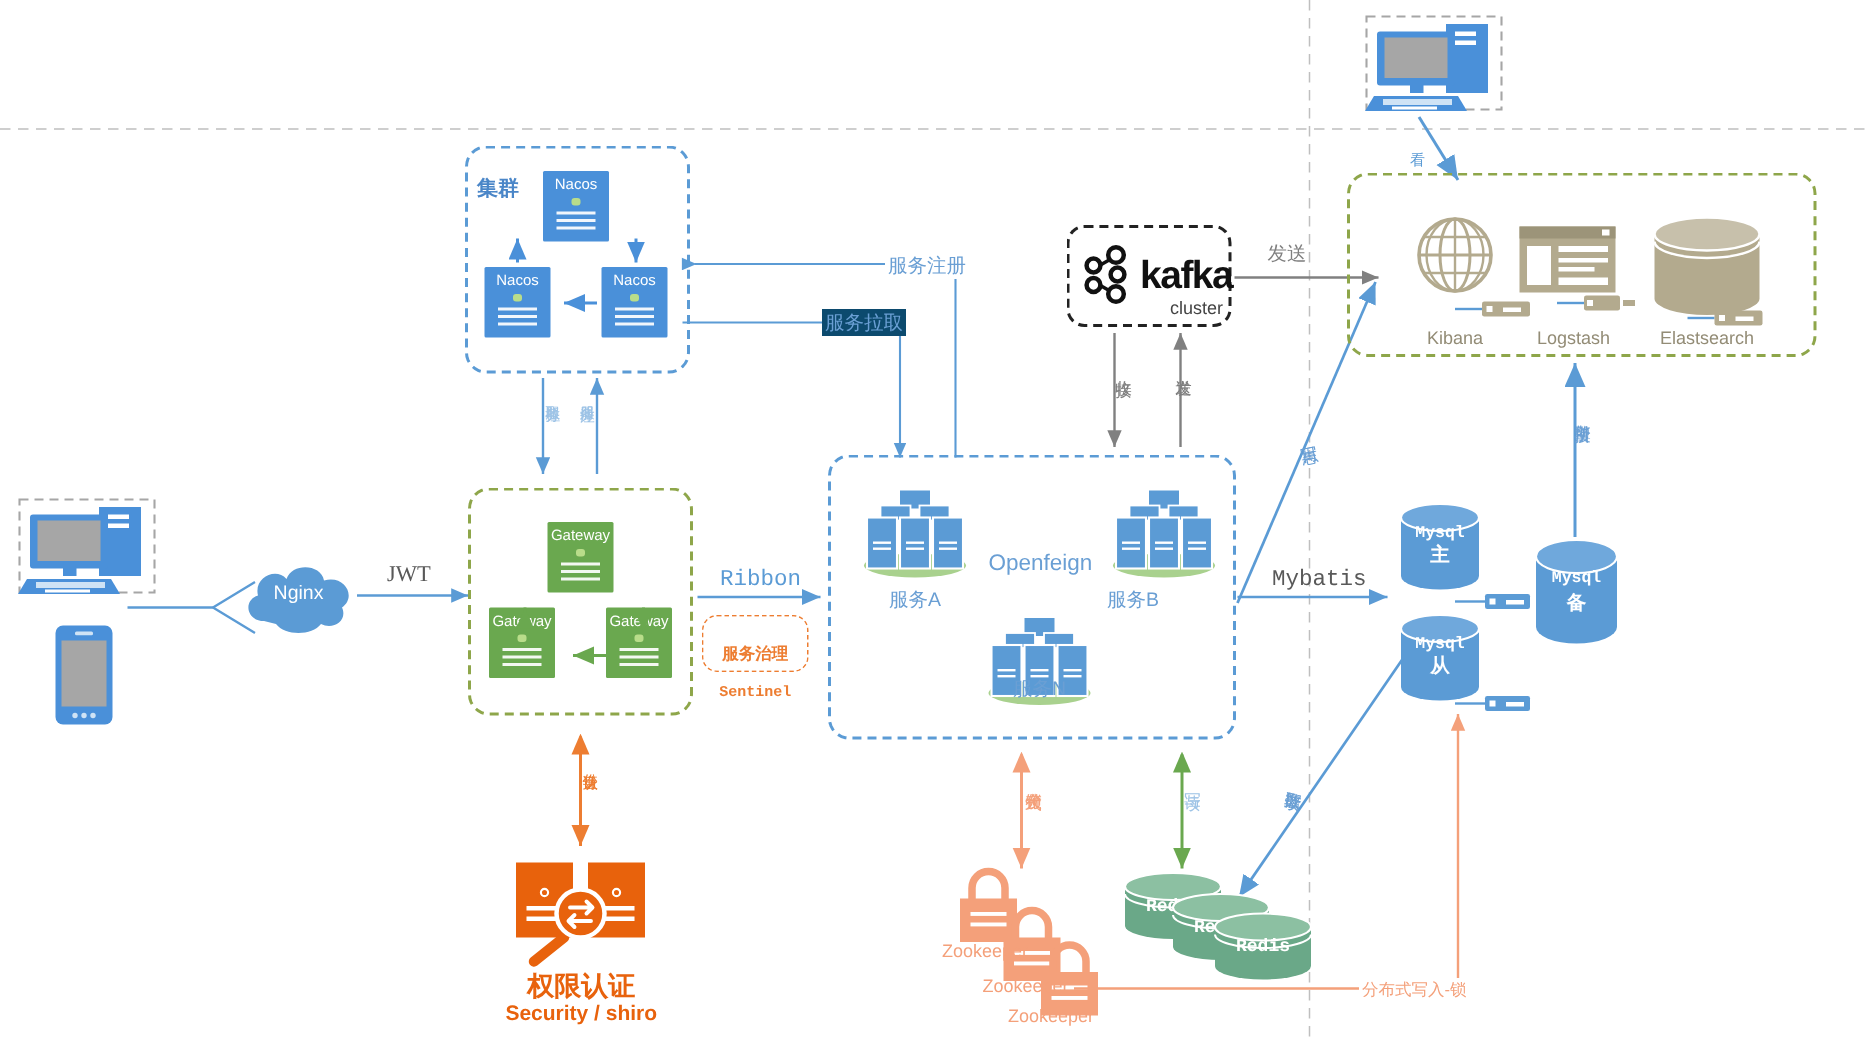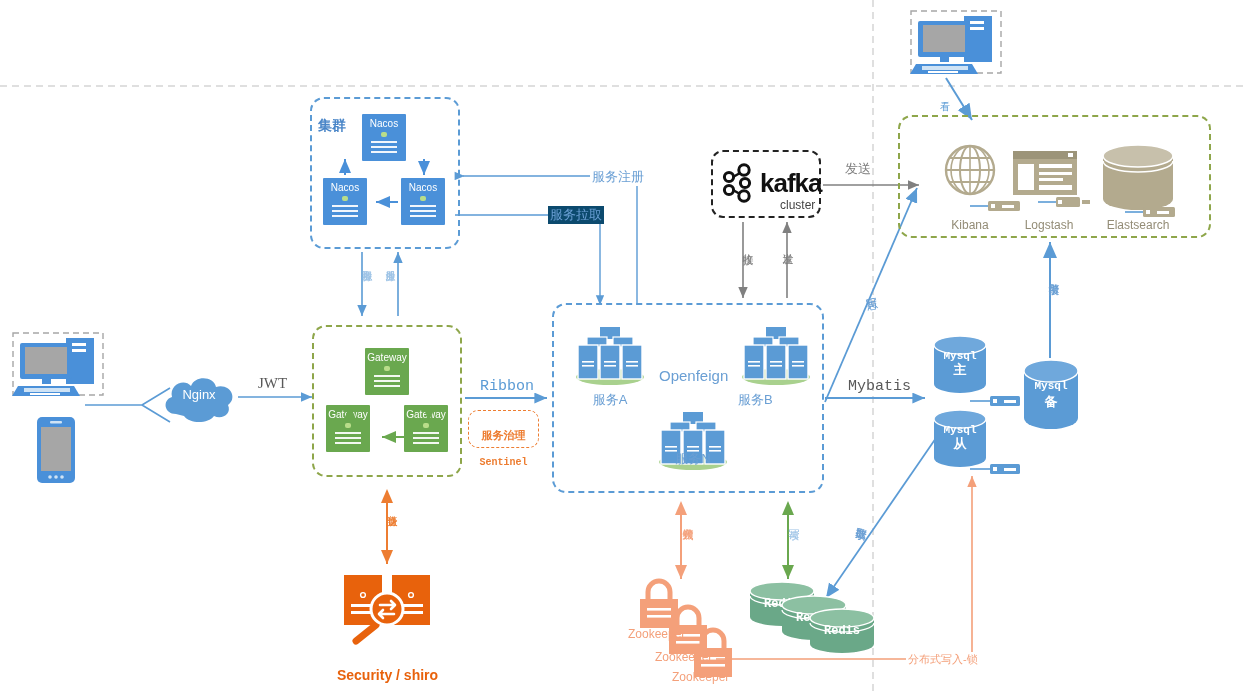--- a/index.html
+++ b/index.html
@@ -231,20 +231,21 @@
       <rect x="9" y="31" width="24" height="3" fill="#fff"></rect>
         <rect x="9" y="38" width="24" height="3" fill="#fff"></rect>
       <rect x="57" y="31" width="24" height="3" fill="#fff"></rect>
         <rect x="57" y="38" width="24" height="3" fill="#fff"></rect>
       <line x1="34" y1="52" x2="14" y2="68" stroke="#e8620c" stroke-width="7" stroke-linecap="round"></line>
       <circle cx="45" cy="36" r="16" fill="#e8620c" stroke="#fff" stroke-width="3"></circle>
       <path d="M38 32 L52 32 M49 28 L53 32 L49 36" stroke="#fff" stroke-width="2.6" fill="none" stroke-linecap="round" stroke-linejoin="round"></path>
       <path d="M52 41 L38 41 M41 37 L37 41 L41 45" stroke="#fff" stroke-width="2.6" fill="none" stroke-linecap="round" stroke-linejoin="round"></path>
     </svg>
   </div>
+  <div class="abs" style="left:300px;top:645px;width:175px;text-align:center;color:#e8620c;font-size:18px;font-weight:bold;">权限认证</div>
   <div class="abs" style="left:300px;top:667px;width:175px;text-align:center;color:#e8620c;font-size:14px;font-weight:bold;">Security / shiro</div>
 
   <div class="dashbox db-blue" style="left:552px;top:303px;width:272px;height:190px;"></div>
 
   <div class="abs" style="left:572px;top:325px;">
     <svg width="76" height="62" viewBox="0 0 76 62">
       <ellipse cx="38" cy="52" rx="34" ry="8" fill="#a9d18e"></ellipse>
       <rect x="28" y="2" width="20" height="12" fill="#5b9bd5"></rect>
       <rect x="15" y="12" width="20" height="10" fill="#5b9bd5" stroke="#fff" stroke-width="1.2"></rect>
       <rect x="41" y="12" width="20" height="10" fill="#5b9bd5" stroke="#fff" stroke-width="1.2"></rect>

